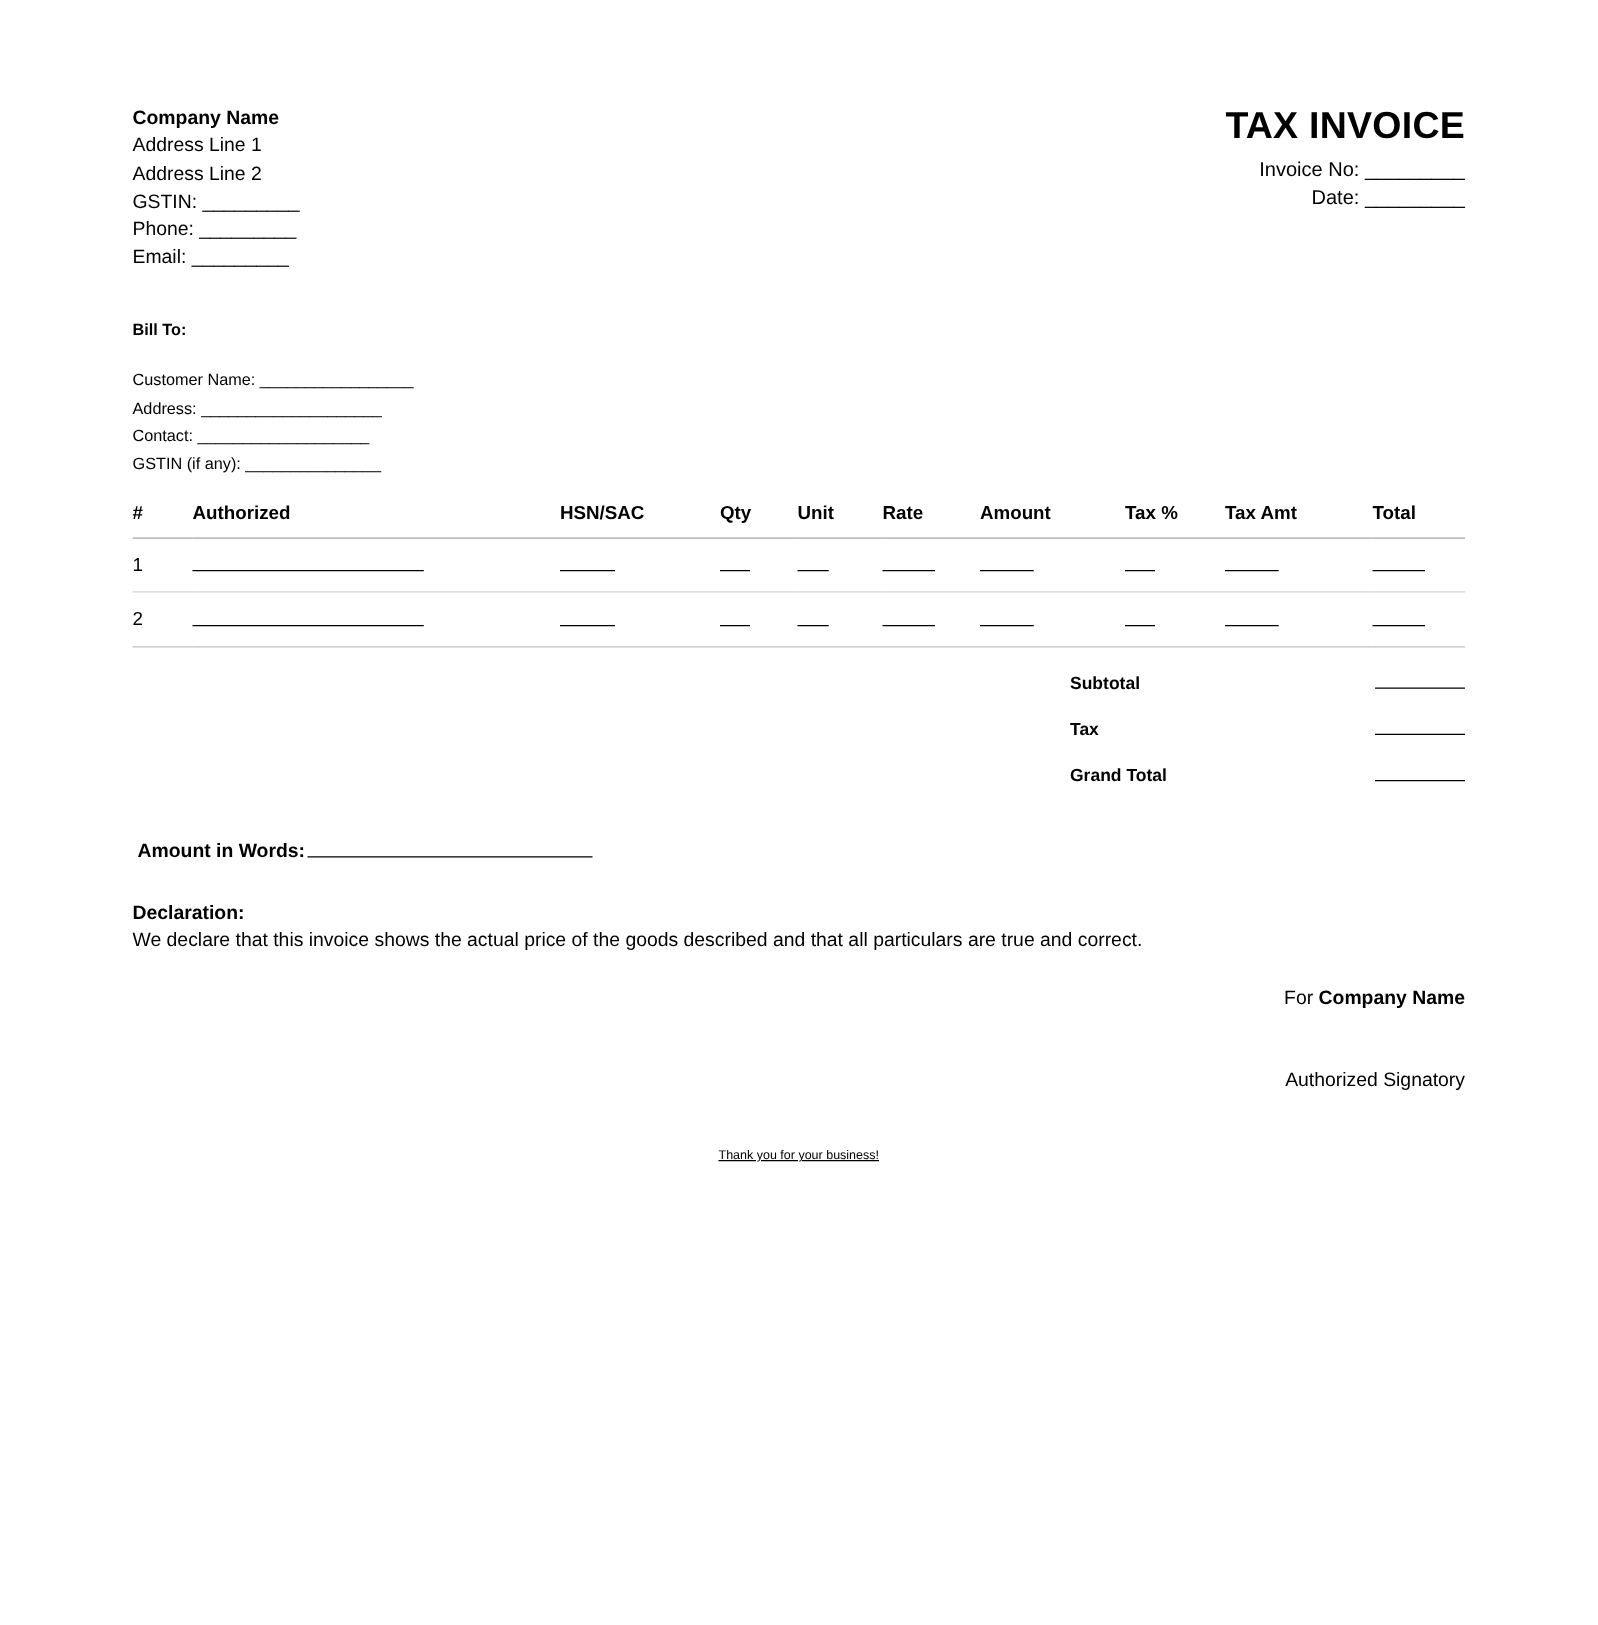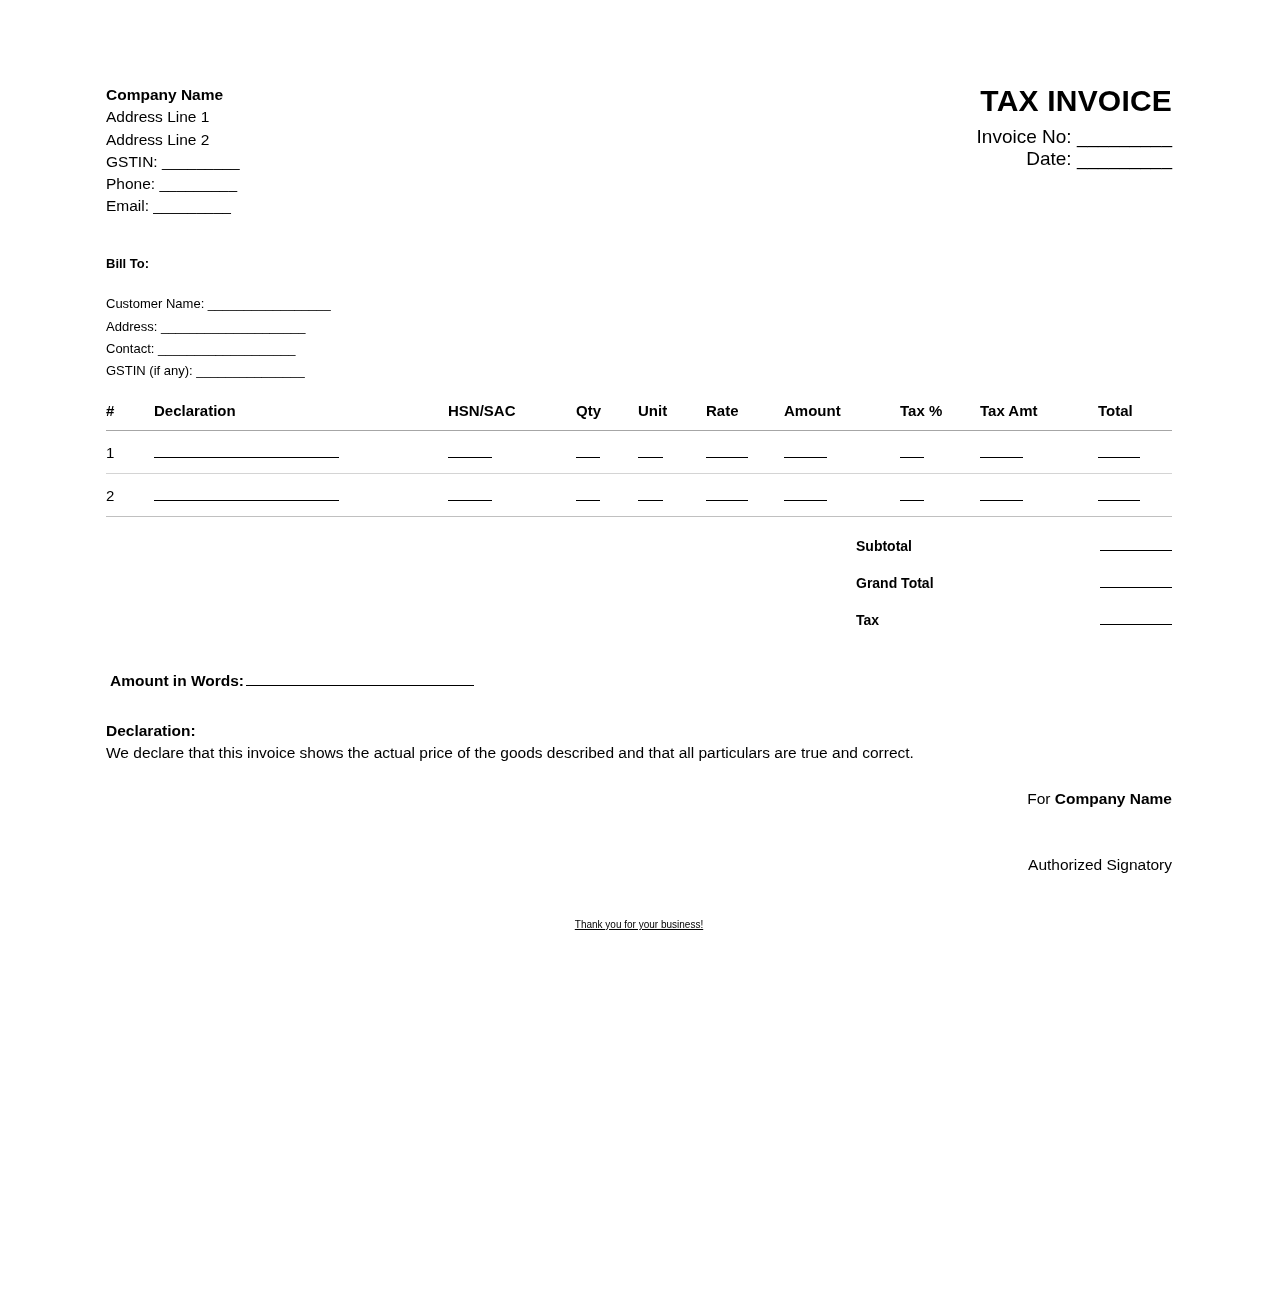--- a/index.html
+++ b/index.html
@@ -45,21 +45,21 @@
     padding-top: 2px;
   }
   .doc-title {
     font-size: 30px;
     font-weight: bold;
     letter-spacing: 0.2px;
     line-height: 30px;
     white-space: nowrap;
   }
   .meta-line {
-    font-size: 19px;
+    font-size: 16px;
     line-height: 22.3px;
     margin-top: 0;
     white-space: nowrap;
   }
   .meta-first { margin-top: 10px; }
 
   
   .billto {
     position: absolute;
     left: 0;
@@ -208,21 +208,21 @@
     <div>Customer Name: _________________</div>
     <div>Address: ____________________</div>
     <div>Contact: ___________________</div>
     <div>GSTIN (if any): _______________</div>
   </div>
 
   <table class="items">
     <thead>
       <tr>
         <th class="c-num">#</th>
-        <th class="c-desc">Declaration</th>
+        <th class="c-desc">Authorized</th>
         <th class="c-hsn">HSN/SAC</th>
         <th class="c-qty">Qty</th>
         <th class="c-unit">Unit</th>
         <th class="c-rate">Rate</th>
         <th class="c-amt">Amount</th>
         <th class="c-taxp">Tax %</th>
         <th class="c-taxa">Tax Amt</th>
         <th class="c-total">Total</th>
       </tr>
     </thead>
@@ -253,25 +253,25 @@
       </tr>
     </tbody>
   </table>
 
   <div class="totals">
     <div class="totals-row">
       <span class="totals-label">Subtotal</span>
       <span class="blank b-sum"></span>
     </div>
     <div class="totals-row">
+      <span class="totals-label">Tax</span>
+      <span class="blank b-sum"></span>
+    </div>
+    <div class="totals-row">
       <span class="totals-label">Grand Total</span>
-      <span class="blank b-sum"></span>
-    </div>
-    <div class="totals-row">
-      <span class="totals-label">Tax</span>
       <span class="blank b-sum"></span>
     </div>
   </div>
 
   <div class="words">
     <b>Amount in Words:</b><span class="blank b-words"></span>
   </div>
 
   <div class="declaration">
     <div class="decl-title">Declaration:</div>

